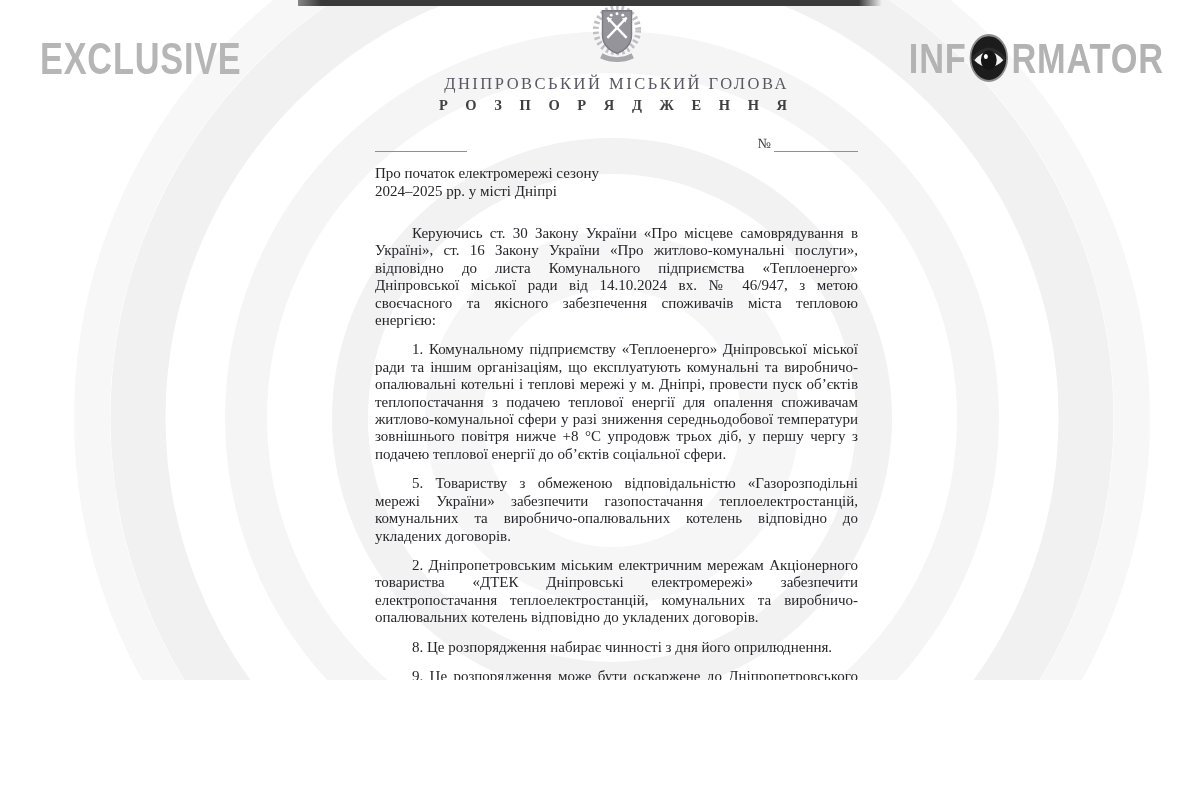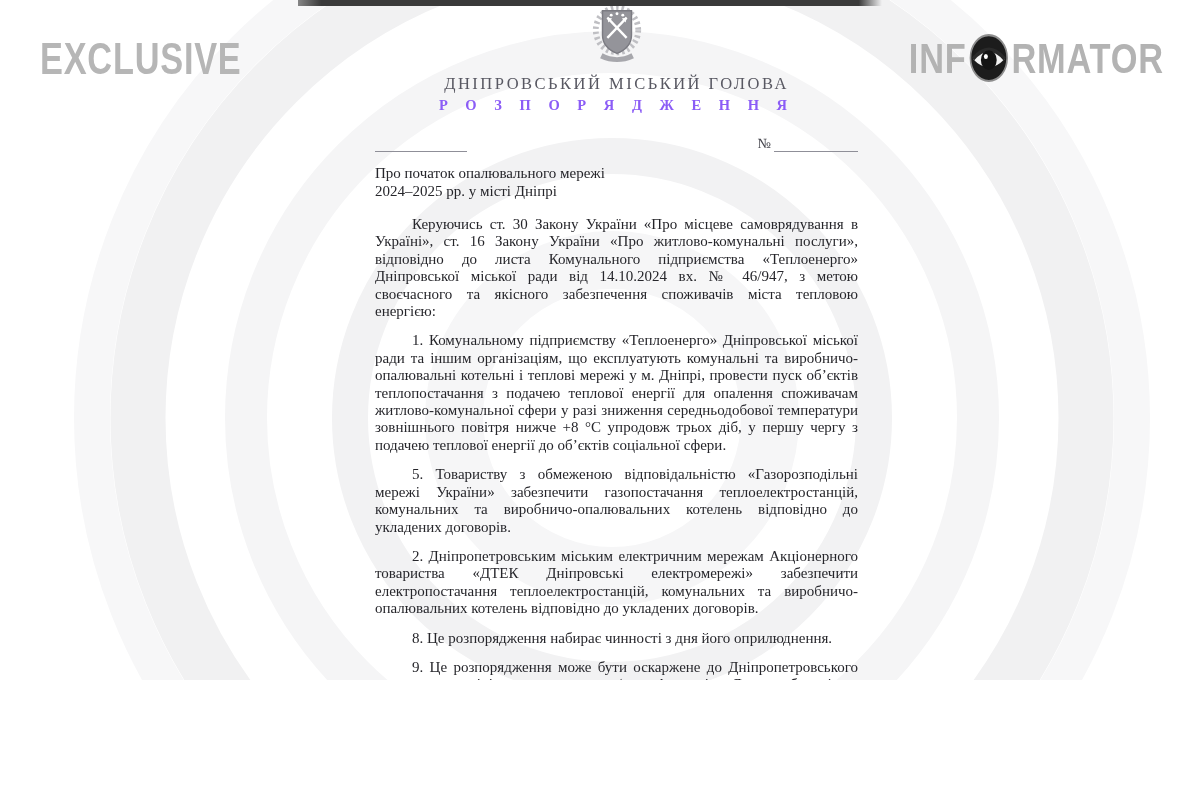--- a/index.html
+++ b/index.html
@@ -39,34 +39,34 @@
     color:#26262b; font-size:15px;
   }
   .emblem-wrap { text-align:center; height:56px; }
   .emblem-wrap svg { width:54px; height:56px; }
   .authority {
     text-align:center; margin-top:12px;
     font-size:16.5px; letter-spacing:2.5px; color:#585862; white-space:nowrap;
   }
   .doctype {
     text-align:center; margin-top:3px;
-    font-size:14.5px; font-weight:700; letter-spacing:7px; color:#8b5cf6; white-space:nowrap;
+    font-size:14.5px; font-weight:700; letter-spacing:7px; color:#404040; white-space:nowrap;
   }
   .numrow {
     display:flex; justify-content:space-between; align-items:flex-end;
     margin-top:20px; height:18px; color:#44444c;
   }
   .blankline { display:inline-block; width:92px; height:14px; border-bottom:1px solid #8f8f98; }
   .numgroup { display:flex; align-items:flex-end; gap:3px; font-size:14px; }
   .blankline.num { width:84px; }
   .subject { margin-top:13px; line-height:17.5px; }
   .para {
     margin:12px 0 0; text-align:justify; text-indent:37px; line-height:17.4px;
   }
-  .para.intro { margin-top:16px; }
+  .para.intro { margin-top:25px; }
 </style>
 </head>
 <body>
 
 <div class="canvas">
 
   <svg class="rings" viewBox="0 0 1200 800" xmlns="http://www.w3.org/2000/svg">
     <g fill="none">
       <circle cx="612" cy="418" r="520" stroke="#f7f7f8" stroke-width="36"></circle>
       <circle cx="612" cy="418" r="474" stroke="#f1f1f2" stroke-width="55"></circle>
@@ -115,21 +115,21 @@
 
     <div class="numrow">
       <span class="blankline"></span>
       <span class="numgroup">
         <span>№</span>
         <span class="blankline num"></span>
       </span>
     </div>
 
     <div class="subject">
-      <div>Про  початок  опалювального  мережі</div>
+      <div>Про  початок  електромережі  сезону</div>
       <div>2024–2025 рр. у місті Дніпрі</div>
     </div>
 
     <p class="para intro">Керуючись ст. 30 Закону України «Про місцеве самоврядування в Україні», ст. 16 Закону України «Про житлово-комунальні послуги», відповідно до листа Комунального підприємства «Теплоенерго» Дніпровської міської ради від 14.10.2024 вх. № 46/947, з метою своєчасного та якісного забезпечення споживачів міста тепловою енергією:</p>
     <p class="para">1. Комунальному підприємству «Теплоенерго» Дніпровської міської ради та іншим організаціям, що експлуатують комунальні та виробничо-опалювальні котельні і теплові мережі у м. Дніпрі, провести пуск об’єктів теплопостачання з подачею теплової енергії для опалення споживачам житлово-комунальної сфери у разі зниження середньодобової температури зовнішнього повітря нижче +8 °С упродовж трьох діб, у першу чергу з подачею теплової енергії до об’єктів соціальної сфери.</p>
     <p class="para">5. Товариству з обмеженою відповідальністю «Газорозподільні мережі України» забезпечити газопостачання теплоелектростанцій, комунальних та виробничо-опалювальних котелень відповідно до укладених договорів.</p>
     <p class="para">2. Дніпропетровським міським електричним мережам Акціонерного товариства «ДТЕК Дніпровські електромережі» забезпечити електропостачання теплоелектростанцій, комунальних та виробничо-опалювальних котелень відповідно до укладених договорів.</p>
     <p class="para">8. Це розпорядження набирає чинності з дня його оприлюднення.</p>
     <p class="para">9. Це розпорядження може бути оскаржене до Дніпропетровського окружного адміністративного суду (вул. Академіка Янгеля, буд. 4, м. Дніпро) протягом шести місяців з дня оприлюднення.</p>
 

